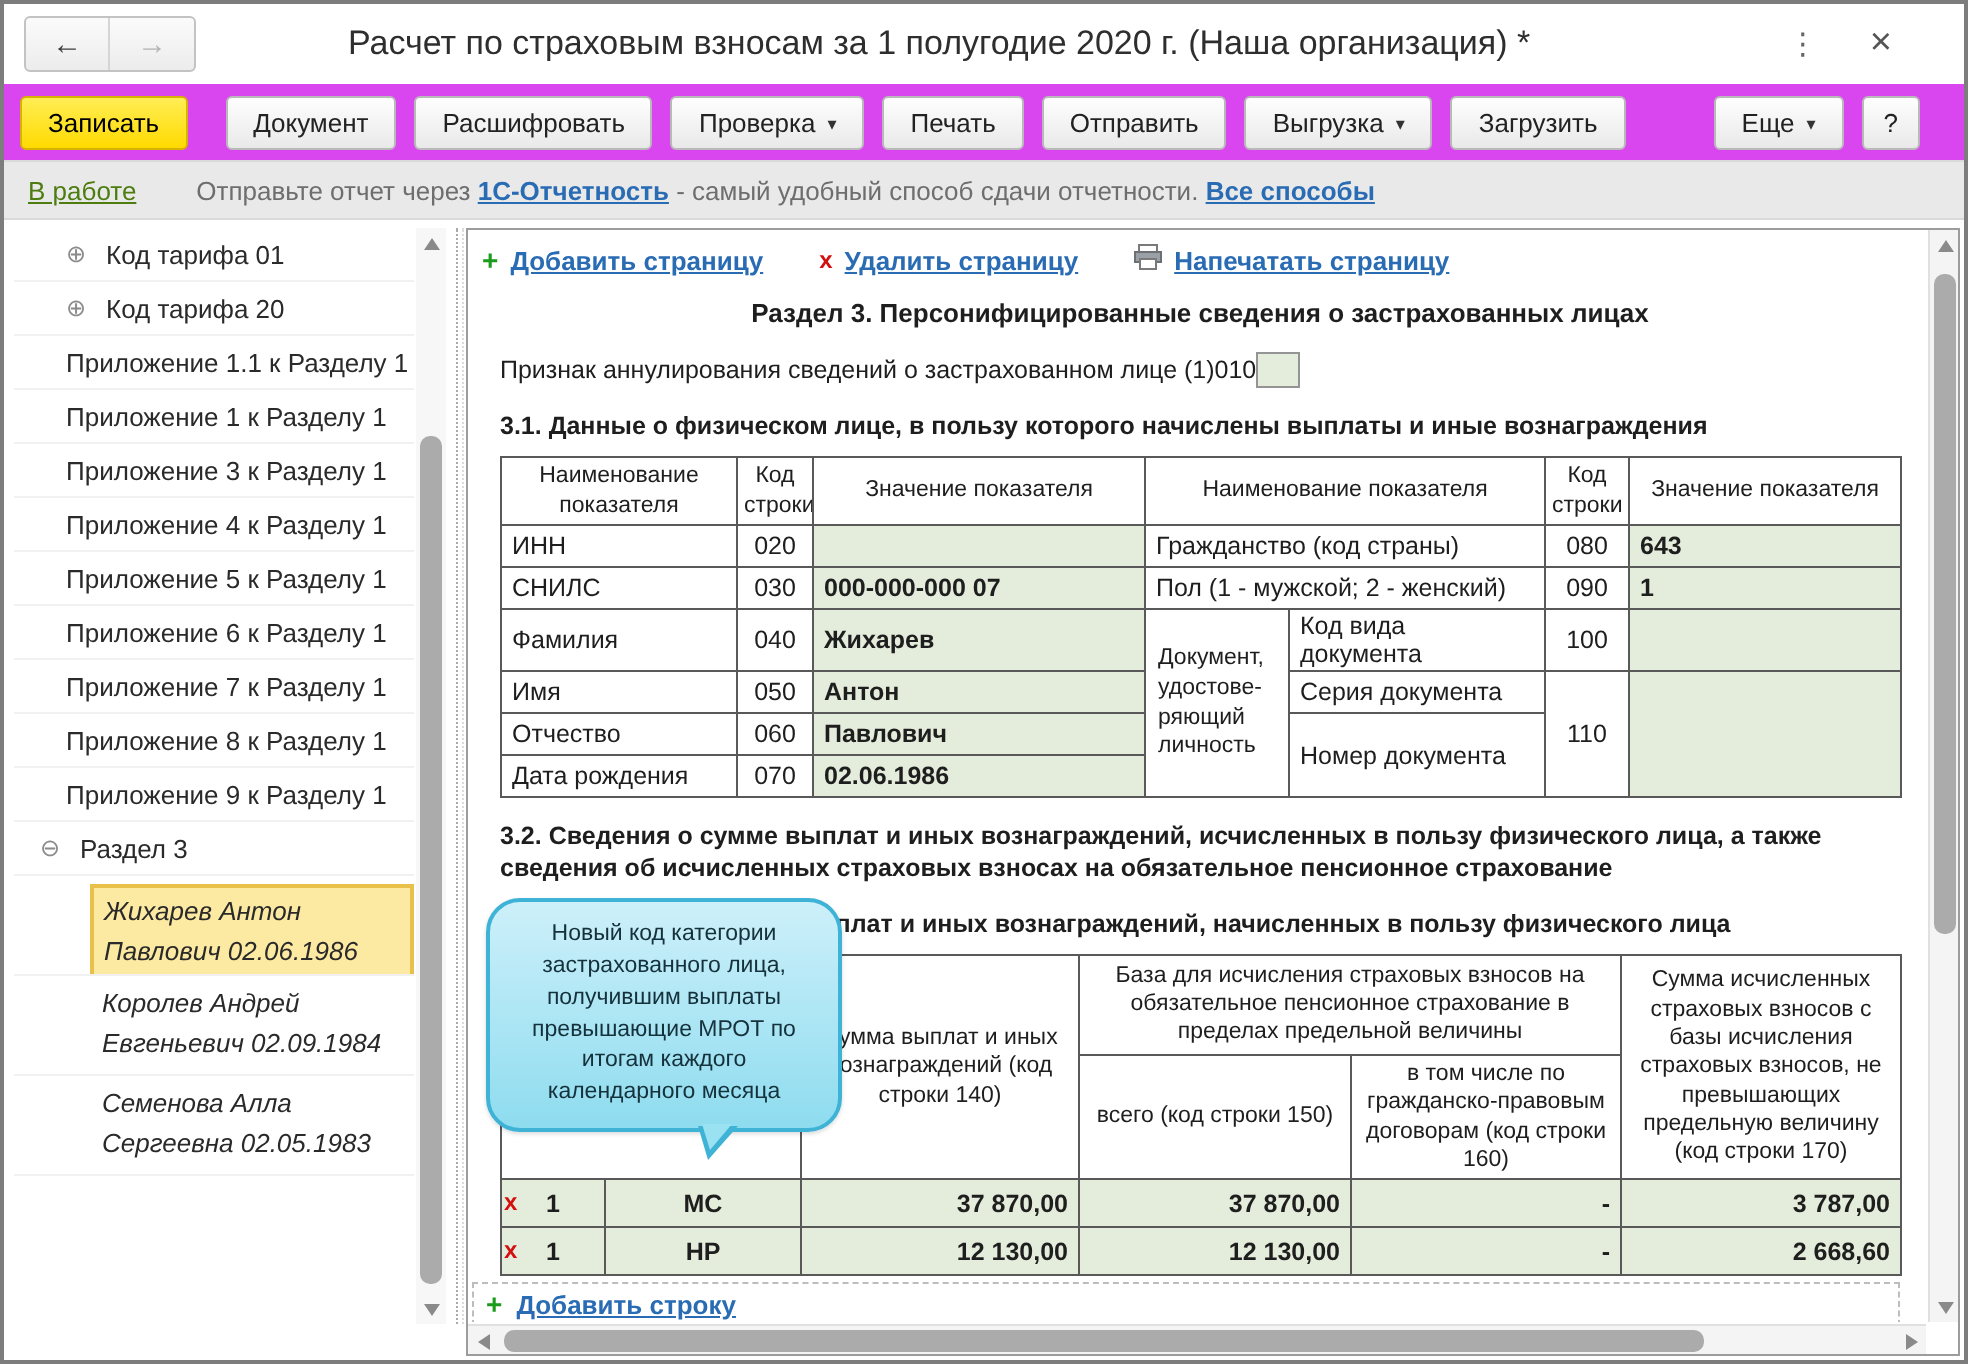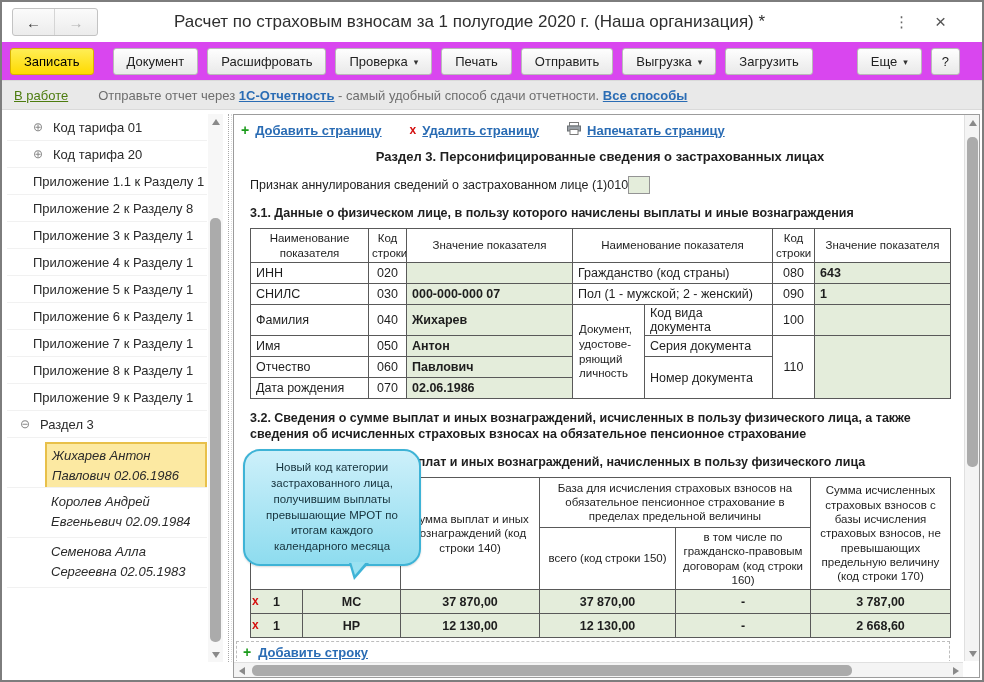--- a/index.html
+++ b/index.html
@@ -78,21 +78,21 @@
   .t31 tr { height:21px; }
   .t31 tr.hdr { height:32px; }
   .lbl { text-align:left; }
   .code { text-align:center; }
   .val { background:#e4eddb; font-weight:bold; }
   .docgrp { font-size:11.5px; line-height:1.3; padding-left:6px; }
   .t321 tr.gh1 { height:50px; }
   .t321 tr.gh2 { height:58px; }
   .t321 tr.data { height:24px; }
   .t321 .data td { background:#e4eddb; font-weight:bold; }
-  .amount { text-align:center; }
+  .amount { text-align:right; }
   .cat { text-align:center; }
   .t321-zone { position:relative; }
   .del-col { position:absolute; left:2px; top:0; width:13px; }
   .del-spacer { height:112px; }
   .del-x { height:24px; display:flex; align-items:center; color:#d40f0f; font-weight:bold; font-size:12px; cursor:pointer; }
   .addrow-box { width:714px; margin-left:-14px; margin-top:3px; border:1px dashed #bdbdbd; padding:2px 6px; display:flex; align-items:center; gap:7px; font-size:13px; height:22px; }
   
   .callout { position:absolute; left:9px; top:334px; width:178px; background:linear-gradient(#cdf0fa,#8edcef); border:2px solid #3eb3d6; border-radius:17px; padding:9px 8px; font-size:11.5px; line-height:1.38; text-align:center; color:#15313b; z-index:5; box-shadow:0 1px 2px rgba(0,0,0,.15); }
   .tail-b { position:absolute; bottom:-16px; left:60%; width:0; height:0; border-left:5px solid transparent; border-right:15px solid transparent; border-top:17px solid #3eb3d6; }
   .tail-f { position:absolute; bottom:-11px; left:calc(60% + 2px); width:0; height:0; border-left:4px solid transparent; border-right:11px solid transparent; border-top:13px solid #9ae1f1; }
@@ -158,21 +158,21 @@
         <span class="nav-label">Код тарифа 01</span>
       </div>
     <div class="nav-item single tariff">
         <span class="tree-ico">⊕</span>
         <span class="nav-label">Код тарифа 20</span>
       </div>
     <div class="nav-item single app">
         <span class="nav-label">Приложение 1.1 к Разделу 1</span>
       </div>
     <div class="nav-item single app">
-        <span class="nav-label">Приложение 2 к Разделу 8</span>
+        <span class="nav-label">Приложение 1 к Разделу 1</span>
       </div>
     <div class="nav-item single app">
         <span class="nav-label">Приложение 3 к Разделу 1</span>
       </div>
     <div class="nav-item single app">
         <span class="nav-label">Приложение 4 к Разделу 1</span>
       </div>
     <div class="nav-item single app">
         <span class="nav-label">Приложение 5 к Разделу 1</span>
       </div>

